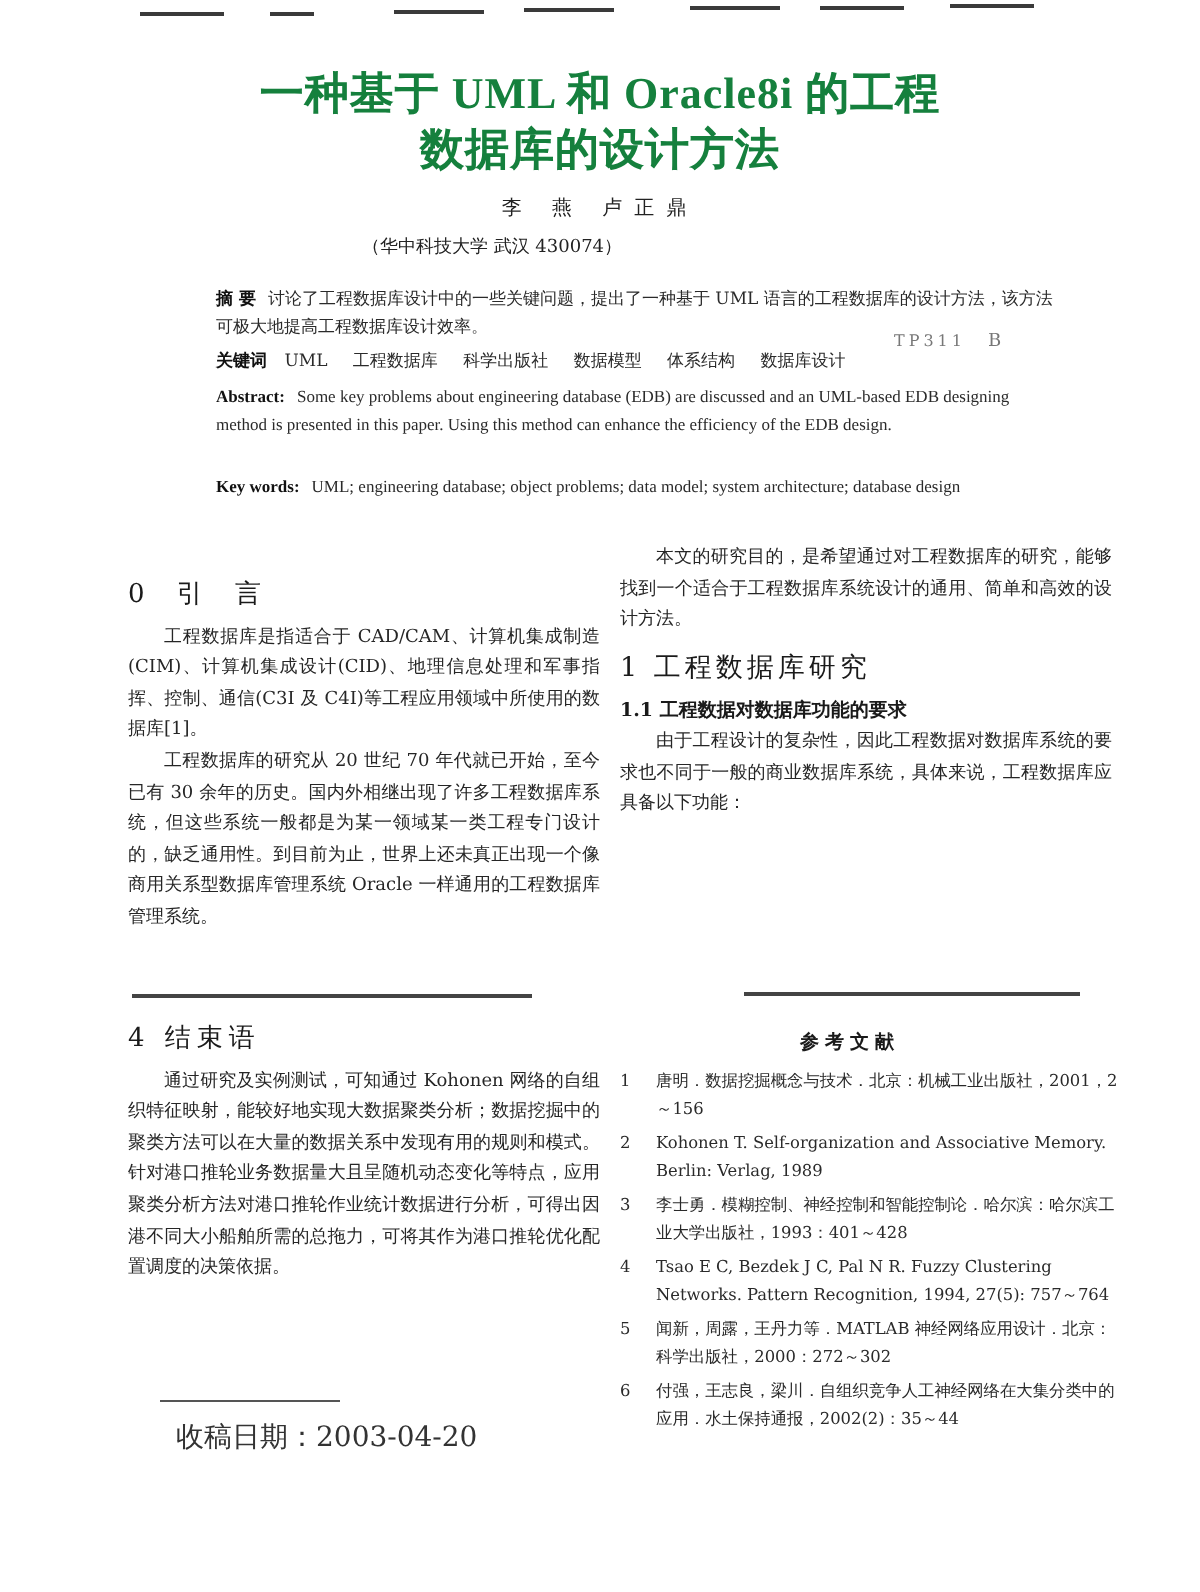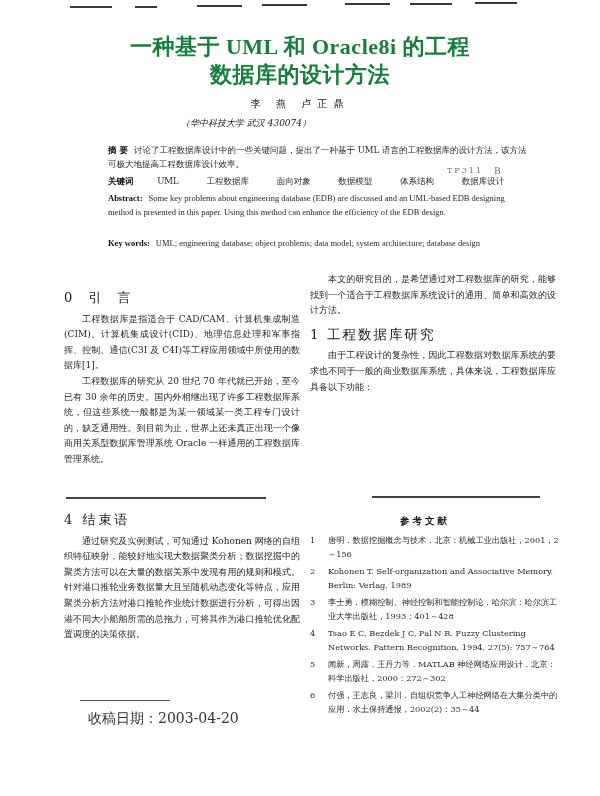--- a/index.html
+++ b/index.html
@@ -13,30 +13,30 @@
       position: absolute; left: 0; width: 600px; text-align: center;
       font-family: "Liberation Serif", "DejaVu Serif", serif;
       font-size: 22px; font-weight: bold; letter-spacing: 0.5px; color: #15803d;
     }
     .authors {
       position: absolute; top: 97px; left: 0; width: 600px; text-align: center;
       font-size: 10px; letter-spacing: 6px; color: #222;
     }
     .affil {
       position: absolute; top: 117px; left: 0; width: 492px; text-align: center;
-      font-size: 9px; color: #222; font-style: italic;
+      font-size: 9px; color: #222;
     }
     .abs-block {
       position: absolute; left: 108px; width: 420px;
       font-size: 8.5px; line-height: 14px; color: #2a2a2a;
     }
     .abs-block .lbl { font-weight: bold; margin-right: 6px; color: #111; }
     .abs-block .indent { text-indent: 32px; }
     .kw-en { font-family: "Liberation Serif", serif; font-size: 8.5px; }
-    .kw-zh span.kw { margin-right: 10px; margin-left: 15px; }
+    .kw-zh span.kw { margin-right: 10px; }
     .stamp { position: absolute; left: 447px; top: 166px; font-size: 8px; color: #777; letter-spacing: 2px; }
     .stamp2 { position: absolute; left: 494px; top: 166px; font-size: 9px; color: #777; }
 
     .col { position: absolute; font-size: 9px; line-height: 15.6px; color: #262626; text-align: justify; }
     .col p { margin: 0; text-indent: 2em; }
     .sec-h { font-size: 13px; font-weight: normal; letter-spacing: 6px; color: #1a1a1a; margin: 0; }
     .sub-h { font-size: 9.5px; font-weight: bold; color: #1a1a1a; margin: 0; }
     .sep { position: absolute; height: 1.5px; background: #444; }
 
     .refs-title { position: absolute; left: 305px; width: 240px; top: 515px; text-align: center; font-size: 9.5px; font-weight: bold; letter-spacing: 3px; }
@@ -65,21 +65,21 @@
 
 <div class="abs-block" style="top:143px;">
   <div class="indent" style="text-indent:0;margin-left:-0px;">
     <span class="lbl">摘  要</span><span>讨论了工程数据库设计中的一些关键问题，提出了一种基于 UML 语言的工程数据库的设计方法，该方法可极大地提高工程数据库设计效率。</span>
   </div>
 </div>
 <div class="abs-block kw-zh" style="top:174px;">
   <span class="lbl">关键词</span>
   <span class="kw">UML</span>
   <span class="kw">工程数据库</span>
-  <span class="kw">面向对象</span>
+  <span class="kw">科学出版社</span>
   <span class="kw">数据模型</span>
   <span class="kw">体系结构</span>
   <span class="kw">数据库设计</span>
 </div>
 <div class="stamp">TP311</div>
 <div class="stamp2">B</div>
 
 <div class="abs-block kw-en" style="top:191px;">
   <span class="lbl">Abstract:</span><span>Some key problems about engineering database (EDB) are discussed and an UML-based EDB designing method is presented in this paper. Using this method can enhance the efficiency of the EDB design.</span>
 </div>
@@ -89,20 +89,21 @@
 
 <div class="col" style="left:64px;top:290px;width:236px;">
   <h2 class="sec-h" style="margin-bottom:6px;">0  引  言</h2>
   <p>工程数据库是指适合于 CAD/CAM、计算机集成制造(CIM)、计算机集成设计(CID)、地理信息处理和军事指挥、控制、通信(C3I 及 C4I)等工程应用领域中所使用的数据库[1]。</p>
   <p>工程数据库的研究从 20 世纪 70 年代就已开始，至今已有 30 余年的历史。国内外相继出现了许多工程数据库系统，但这些系统一般都是为某一领域某一类工程专门设计的，缺乏通用性。到目前为止，世界上还未真正出现一个像商用关系型数据库管理系统 Oracle 一样通用的工程数据库管理系统。</p>
 </div>
 
 <div class="col" style="left:310px;top:272px;width:246px;">
   <p>本文的研究目的，是希望通过对工程数据库的研究，能够找到一个适合于工程数据库系统设计的通用、简单和高效的设计方法。</p>
   <h2 class="sec-h" style="letter-spacing:2px;margin:8px 0 6px 0;font-size:13.5px;">1  工程数据库研究</h2>
+  <h3 class="sub-h">1.1  工程数据对数据库功能的要求</h3>
   <p>由于工程设计的复杂性，因此工程数据对数据库系统的要求也不同于一般的商业数据库系统，具体来说，工程数据库应具备以下功能：</p>
 </div>
 
 <div class="sep" style="left:66px;top:497px;width:200px;"></div>
 <div class="sep" style="left:372px;top:496px;width:168px;"></div>
 
 <div class="col" style="left:64px;top:512px;width:236px;">
   <h2 class="sec-h" style="margin-bottom:6px;letter-spacing:3px;">4  结束语</h2>
   <p>通过研究及实例测试，可知通过 Kohonen 网络的自组织特征映射，能较好地实现大数据聚类分析；数据挖掘中的聚类方法可以在大量的数据关系中发现有用的规则和模式。针对港口推轮业务数据量大且呈随机动态变化等特点，应用聚类分析方法对港口推轮作业统计数据进行分析，可得出因港不同大小船舶所需的总拖力，可将其作为港口推轮优化配置调度的决策依据。</p>
 </div>

